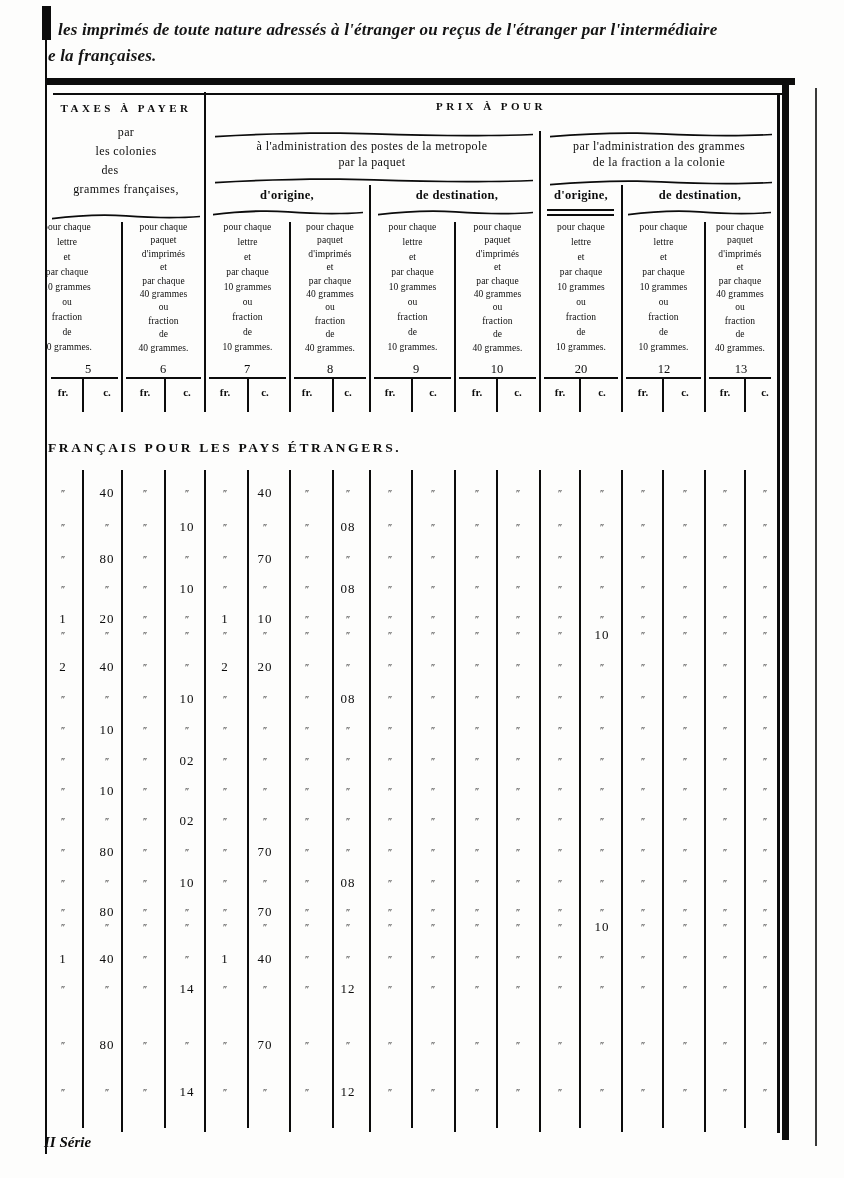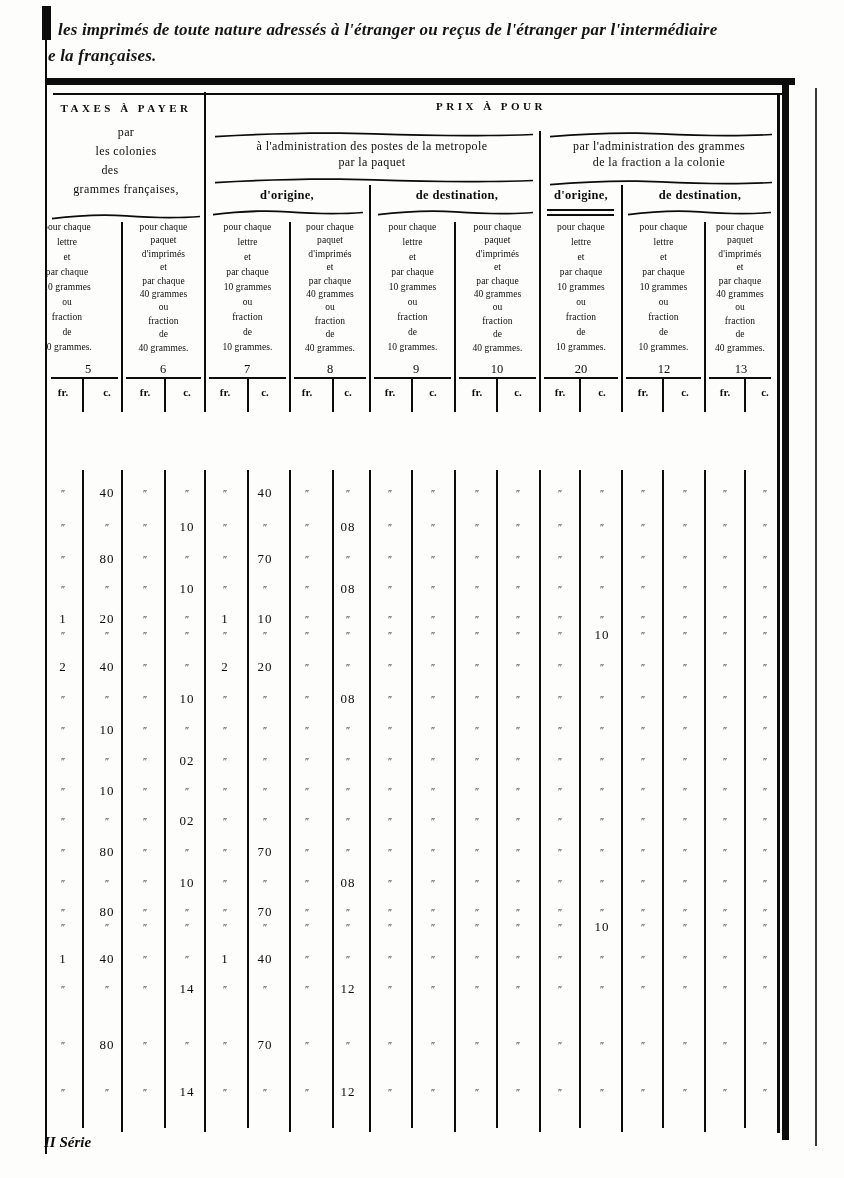--- a/index.html
+++ b/index.html
@@ -59,20 +59,21 @@
   <div class="txt subhdr ctr" style="left:410px;top:112px">de destination,</div>
 
   <div class="txt grp-line ctr" style="left:612px;top:63px">par l'administration des grammes</div>
   <div class="txt grp-line ctr" style="left:612px;top:79px">de la fraction a la colonie</div>
   <div class="txt subhdr ctr" style="left:534px;top:112px">d'origine,</div>
   <div class="txt subhdr ctr" style="left:653px;top:112px">de destination,</div>
 
   <div class="rule" style="left:500px;top:133px;width:67px;height:1.5px"></div>
   <div class="rule" style="left:500px;top:138px;width:67px;height:1.5px"></div>
 
+  <div class="txt heading" style="left:1px;top:364px">FRANÇAIS POUR LES PAYS ÉTRANGERS.</div>
 <div class="swell" style="left: 5px; top: 136px; width: 148px; height: 9px;">
       <svg viewBox="0 0 200 8" preserveAspectRatio="none">
         <path d="M0,5.2 C35,2.1 70,1.1 100,2.6 C135,4.3 170,4.9 200,3.3 L200,4.7 C170,6.4 135,5.9 100,4.3 C70,2.8 35,3.9 0,6.6 Z" fill="#0b0b0b"></path>
       </svg>
     </div>
     <div class="swell" style="left: 168px; top: 54px; width: 318px; height: 9px;">
       <svg viewBox="0 0 200 8" preserveAspectRatio="none">
         <path d="M0,5.2 C35,2.1 70,1.1 100,2.6 C135,4.3 170,4.9 200,3.3 L200,4.7 C170,6.4 135,5.9 100,4.3 C70,2.8 35,3.9 0,6.6 Z" fill="#0b0b0b"></path>
       </svg>
     </div>

